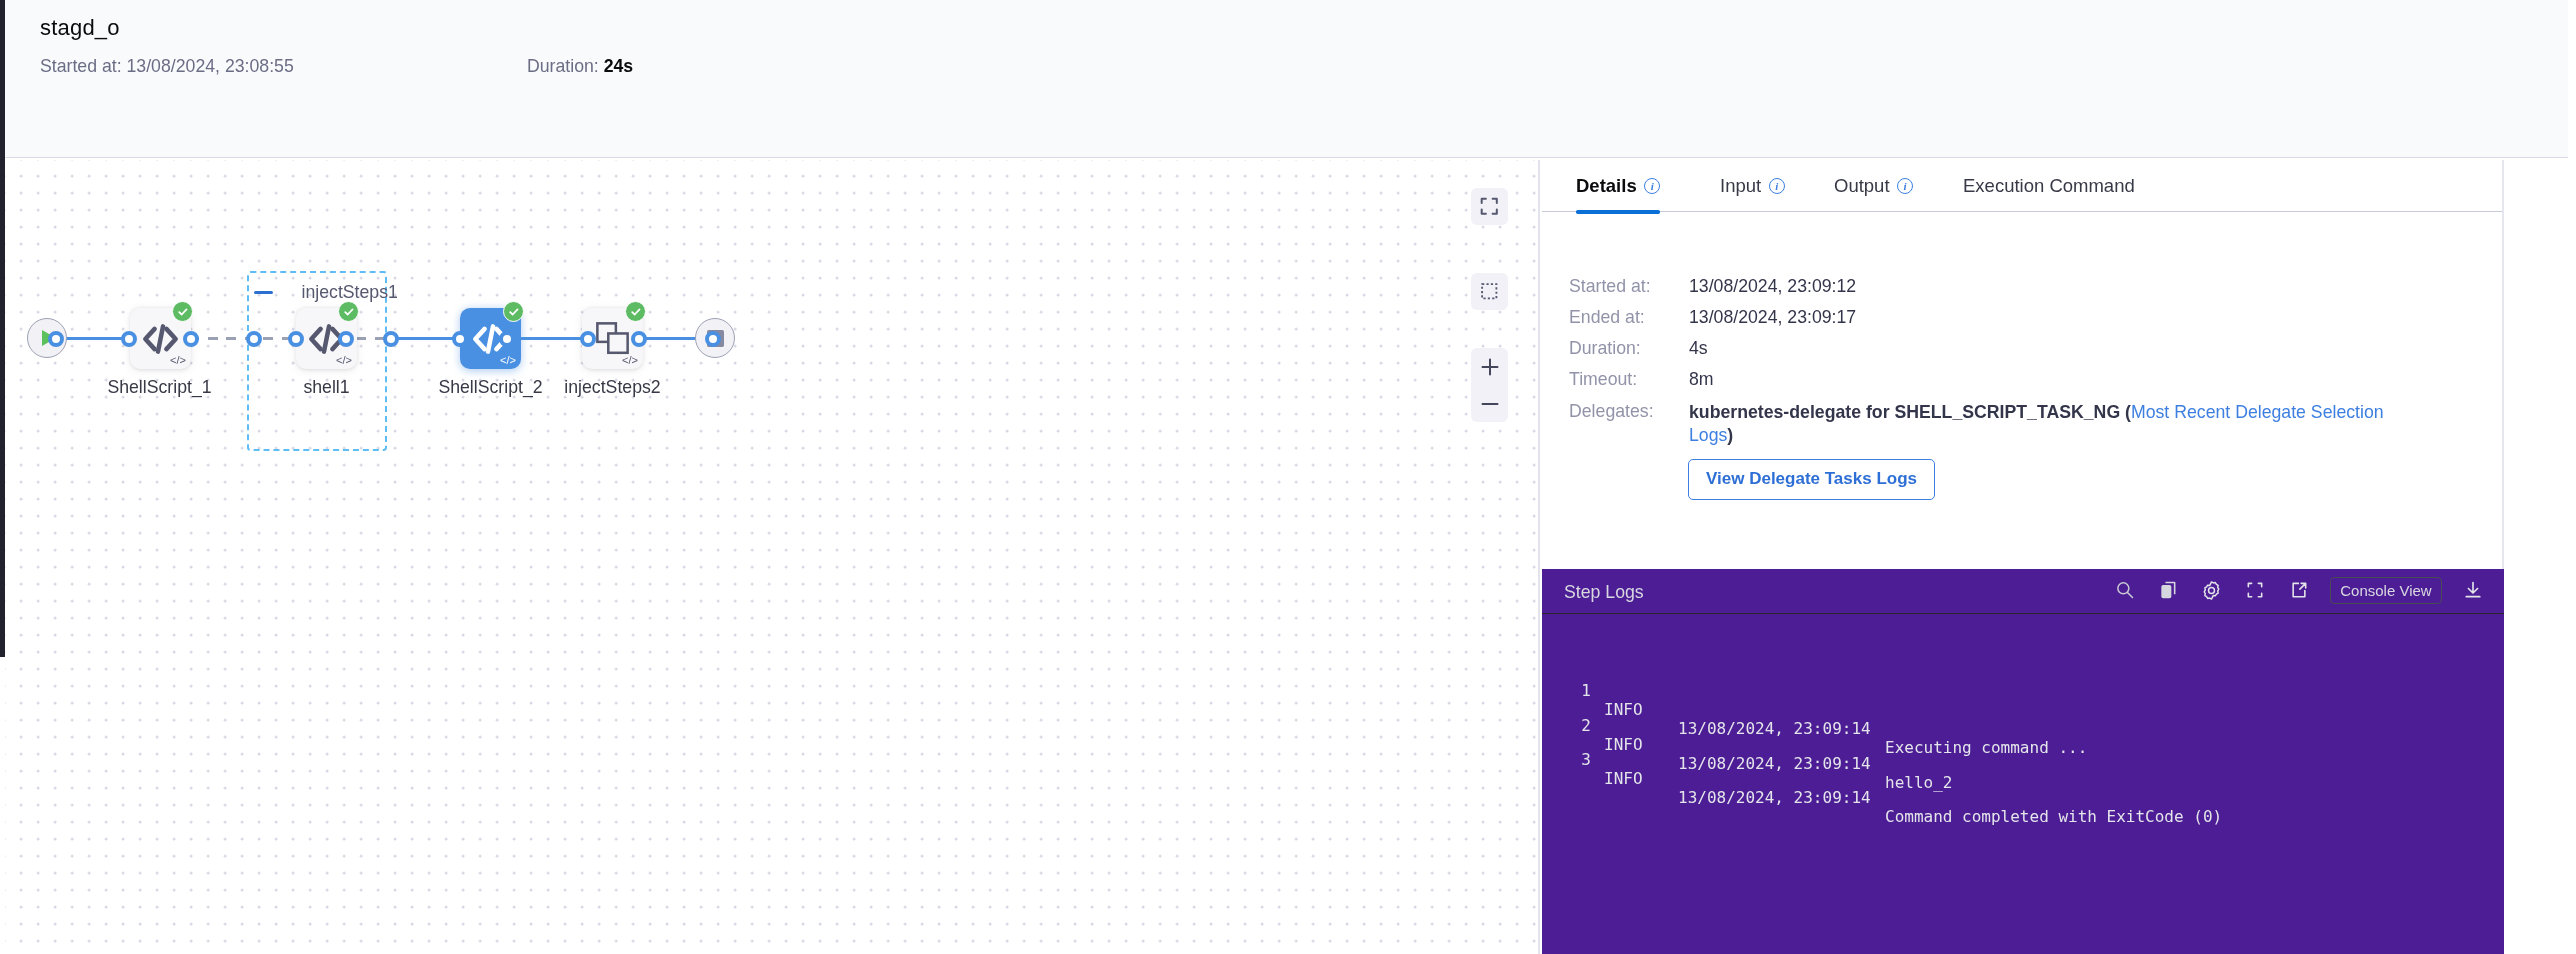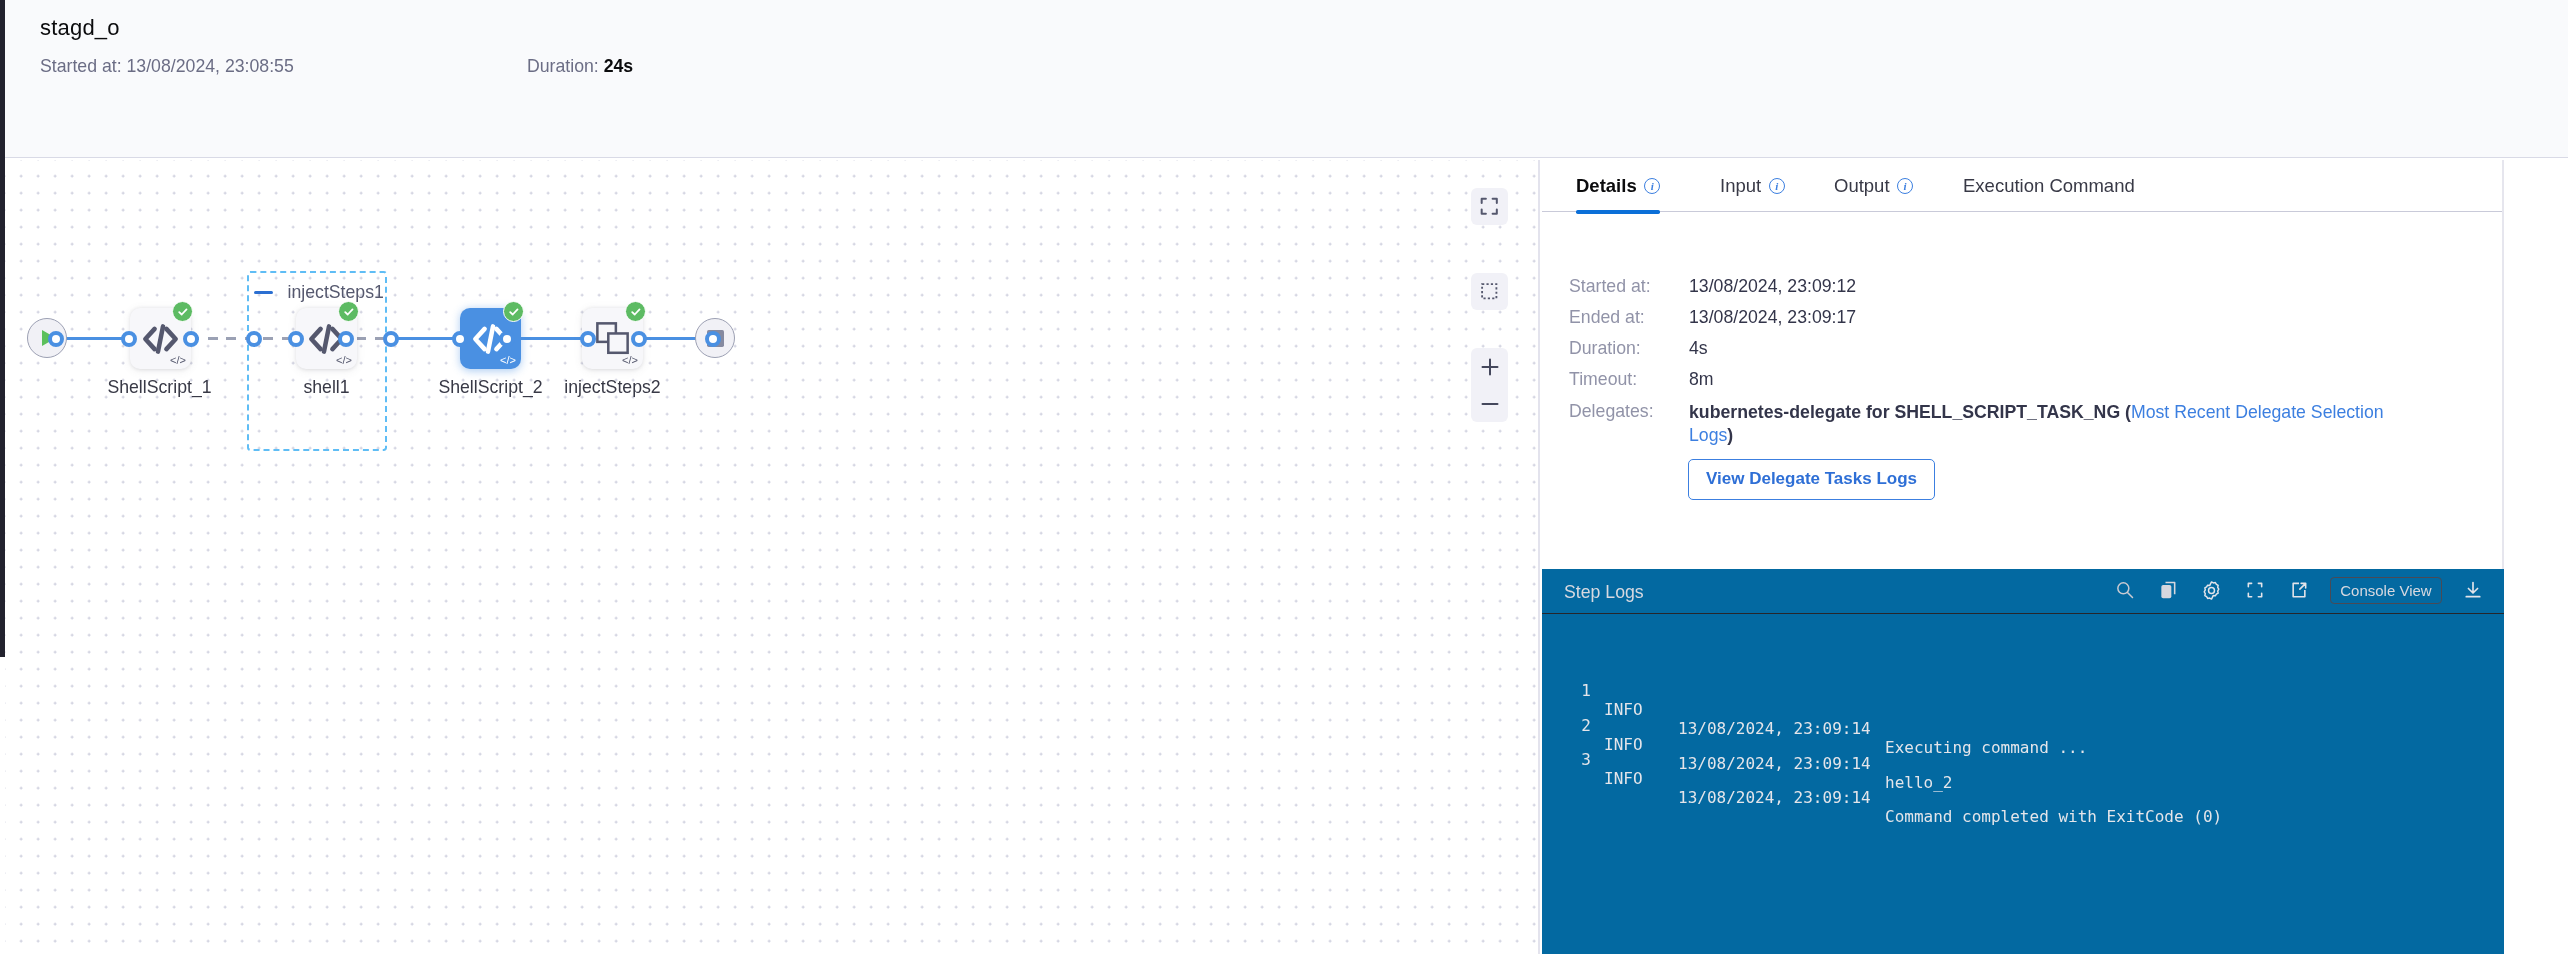--- a/index.html
+++ b/index.html
@@ -105,21 +105,21 @@
   }
 
   
   .group-box {
     position:absolute; left:242px; top:-47px; width:140px; height:180px;
     border:2.1px dashed #5FBDF5; border-radius:3.4px;
     background:transparent; z-index:1;
   }
   .group-head {
     position:absolute; left:249px; top:-40px; z-index:5;
-    display:flex; align-items:center; gap:15px;
+    display:flex; align-items:center; gap:29px;
   }
   .group-collapse {
     width:18.5px; height:3.4px; background:#2B6FD1; border-radius:1.7px;
     display:block;
   }
   .group-title { font-size:17.7px; color:#55586E; white-space:nowrap; }
 
   
   .ctrl-group { position:absolute; right:32px; z-index:8; }
   .ctrl-btn {
@@ -165,21 +165,21 @@
   .lnk { color:#3C7FE0; font-weight:normal; }
   .btn-outline {
     position:absolute; left:146px; top:337px;
     padding:9.3px 17px; border:1.3px solid #3C7FE0; border-radius:5px;
     color:#2E6FD6; font-size:17px; font-weight:bold; background:#fff; white-space:nowrap;
   }
 
   
   .logs {
     position:absolute; left:1542px; top:569px; width:962px; height:386px;
-    background:#0369a1;
+    background:#4c1d95;
   }
   .logs-head {
     position:absolute; left:0; top:0; width:100%; height:45px;
     border-bottom:1.3px solid #26262B;
   }
   .logs-title {
     position:absolute; left:22px; top:12.6px; font-size:17.7px; color:#D8D9E0;
   }
   .logs-tools { position:absolute; right:18.5px; top:7.6px; display:flex; align-items:center; gap:18.5px; }
   .tool-ic { width:25px; height:25px; display:flex; align-items:center; justify-content:center; }

